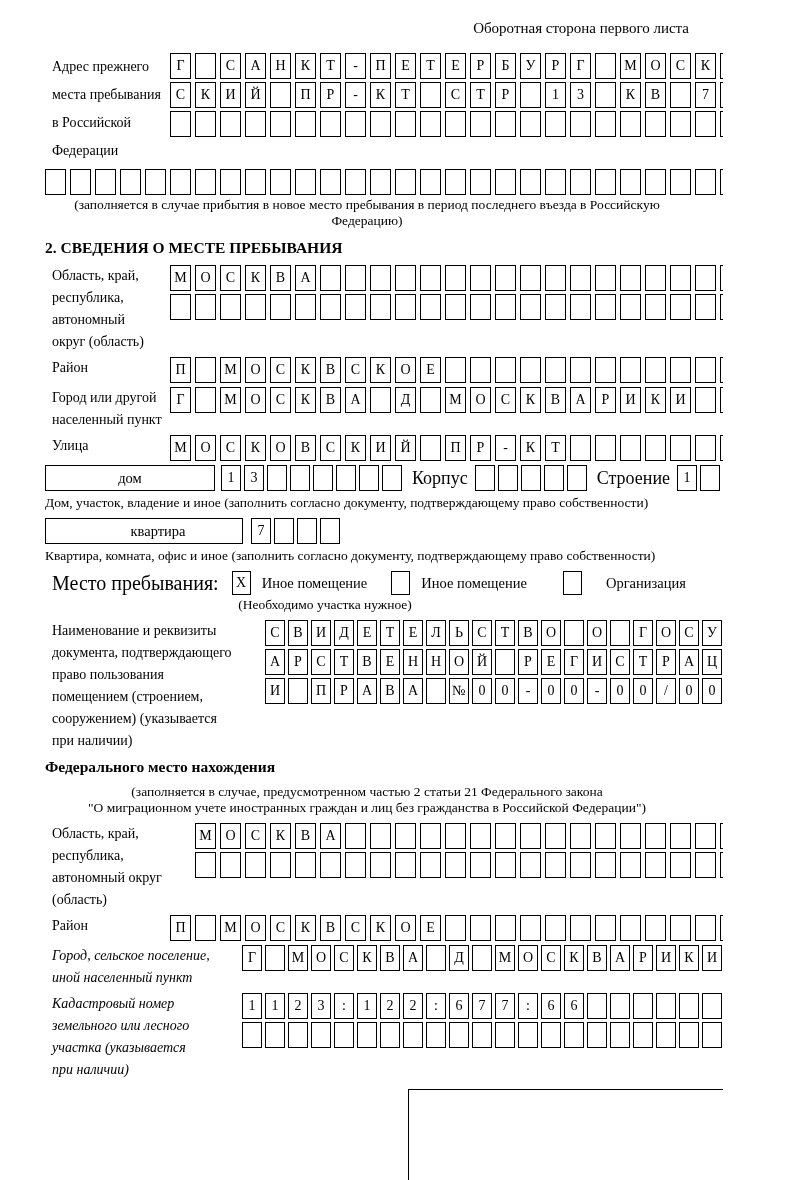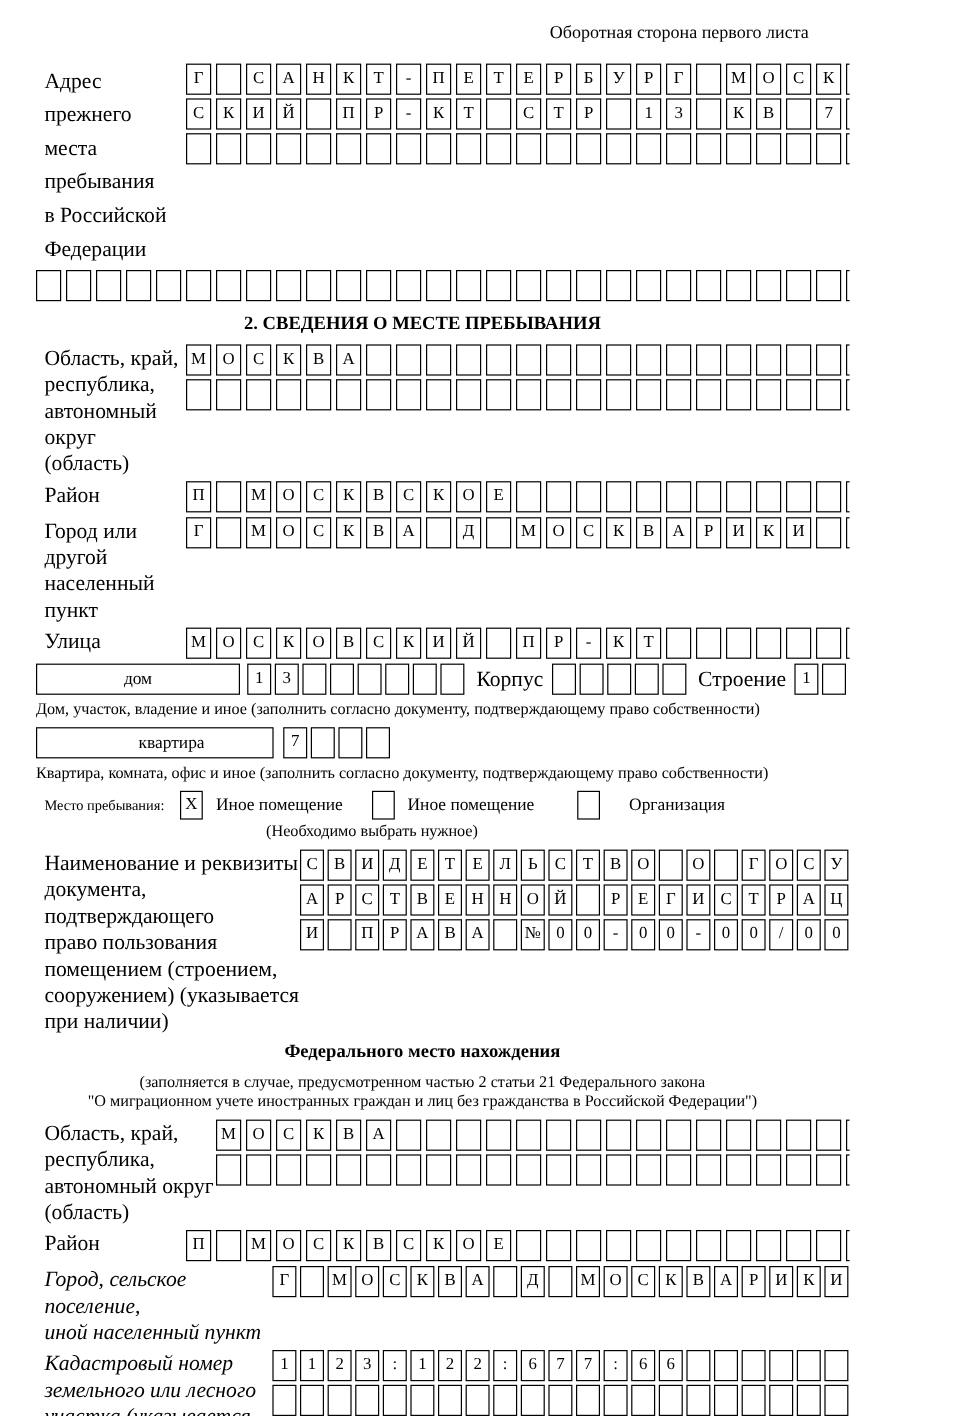--- a/index.html
+++ b/index.html
@@ -1,39 +1,39 @@
 <!DOCTYPE html>
 <html><head>
 <meta charset="utf-8">
 <style>
   html,body{margin:0;padding:0;background:#fff;}
   body{width:800px;height:1180px;font-family:"Liberation Serif",serif;color:#000;}
-  .page{box-sizing:border-box;width:708px;height:1180px;padding:20px 34px 0 30px;overflow:hidden;}
+  .page{box-sizing:border-box;width:708px;height:1180px;padding:20px 34px 0 30px;overflow:hidden;margin-left:15px;}
   .note{text-align:right;font-size:15px;margin-bottom:16px;}
   .fieldrow{display:flex;align-items:flex-start;margin-bottom:4px;}
-  .lbl{font-size:18px;line-height:22px;flex-shrink:0;white-space:pre-line;padding-left:7px;box-sizing:border-box;}
+  .lbl{font-size:14px;line-height:22px;flex-shrink:0;white-space:pre-line;padding-left:7px;box-sizing:border-box;}
   .lbl.tall{line-height:28px;}
   .w125{width:125px;}
   .w150{width:150px;}
   .w198{width:197px;font-style:italic;}
   .w220{width:220px;}
   .rowstack .boxes{margin-bottom:3px;}
   .boxes{display:flex;flex-wrap:nowrap;}
   .cbox{width:21px;height:26px;border:1.5px solid #000;box-sizing:border-box;margin-right:4px;display:flex;align-items:center;justify-content:center;font-size:14px;flex-shrink:0;}
   .boxes.tight .cbox{width:20px;margin-right:3px;}
-  .sec-title{text-align:center;font-weight:bold;font-size:15.5px;margin:10px 0 8px;}
+  .sec-title{text-align:left;font-weight:bold;font-size:15.5px;margin:10px 0 8px;}
   .caption{font-size:13.5px;margin:1px 0 7px;}
   .caption.center{text-align:center;white-space:pre-line;}
   .caption.mesto{width:560px;text-align:center;}
   .widebox{border:1.5px solid #000;height:26px;box-sizing:border-box;display:flex;align-items:center;justify-content:center;font-size:14.5px;flex-shrink:0;}
   .dom-box{width:170px;margin-right:6px;}
   .kv-box{width:198px;margin-right:8px;padding-left:28px;}
   .inline-lbl{font-size:18px;line-height:26px;margin:0 7px;white-space:nowrap;}
   .mesto-row{display:flex;align-items:center;margin:4px 0 2px;padding-left:7px;}
-  .mesto-lbl{font-size:12px;}
+  .mesto-lbl{font-size:20px;}
   .checkbox{width:19px;height:24px;border:1.5px solid #000;box-sizing:border-box;display:flex;align-items:center;justify-content:center;font-size:14px;margin:0 11px 0 13px;flex-shrink:0;}
   .opt-lbl{font-size:14.5px;white-space:nowrap;}
   .stamp-box{width:360px;height:174px;border:1.5px solid #000;box-sizing:border-box;margin-left:363px;margin-top:8px;}
   .mt2{margin-top:2px;} .mt6{margin-top:6px;}
 </style>
 </head>
 <body>
 
 <div class="page">
 
@@ -149,20 +149,21 @@
       <span class="cbox"></span>
       <span class="cbox"></span>
       <span class="cbox"></span>
       <span class="cbox"></span>
       <span class="cbox"></span>
       <span class="cbox"></span>
       <span class="cbox"></span>
       <span class="cbox"></span>
       <span class="cbox"></span>
     </div>
+  <div class="caption center mt2">(заполняется в случае прибытия в новое место пребывания в период последнего въезда в Российскую Федерацию)</div>
 
   <div class="sec-title">2. СВЕДЕНИЯ О МЕСТЕ ПРЕБЫВАНИЯ</div>
 
   <div class="fieldrow">
     <div class="lbl w125">Область, край,
 республика,
 автономный
 округ (область)</div>
     <div class="rowstack">
       <div class="boxes">
@@ -354,21 +355,21 @@
 
   <div class="mesto-row">
     <span class="mesto-lbl">Место пребывания:</span>
     <span class="checkbox">X</span>
     <span class="opt-lbl">Иное помещение</span>
     <span class="checkbox" style="margin-left:24px;"></span>
     <span class="opt-lbl">Иное помещение</span>
     <span class="checkbox" style="margin-left:36px;margin-right:24px;"></span>
     <span class="opt-lbl">Организация</span>
   </div>
-  <div class="caption mesto">(Необходимо выбрать нужное)</div>
+  <div class="caption mesto">(Необходимо участка нужное)</div>
 
   <div class="fieldrow">
     <div class="lbl w220">Наименование и реквизиты
 документа, подтверждающего
 право пользования
 помещением (строением,
 сооружением) (указывается
 при наличии)</div>
     <div class="rowstack">
       <div class="boxes tight">

